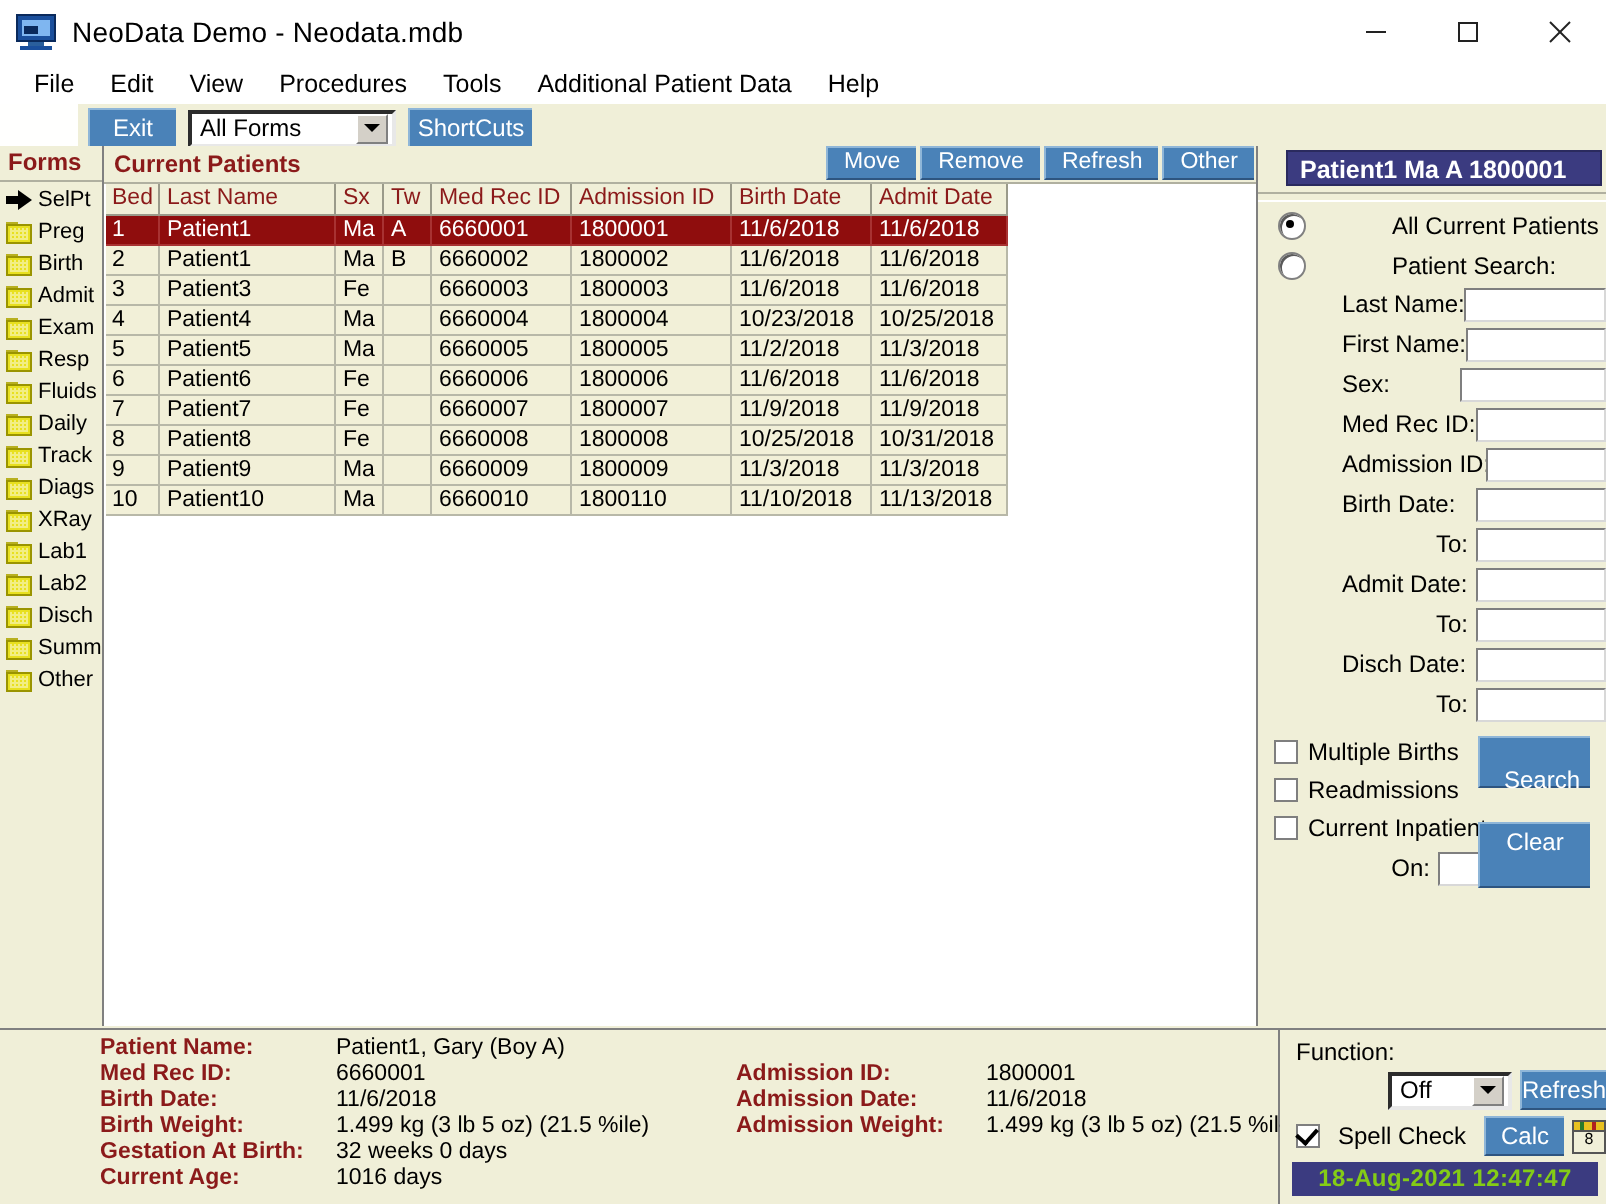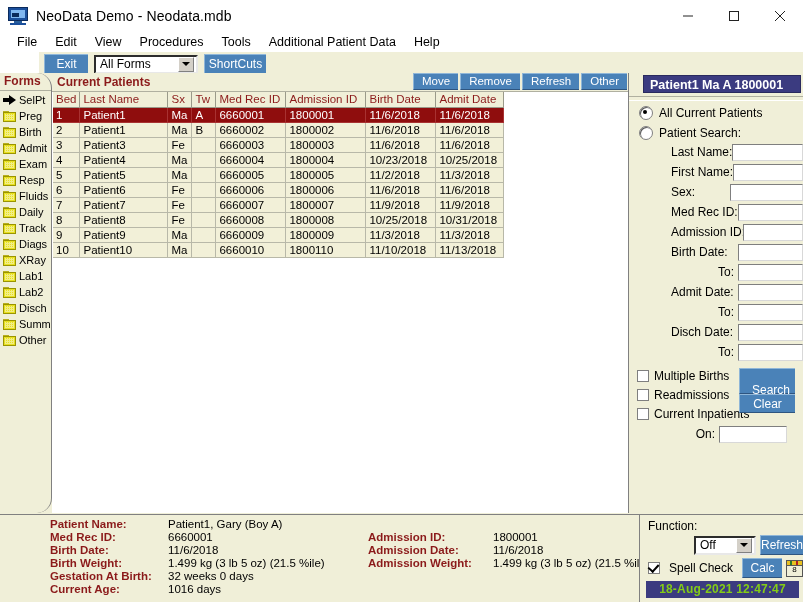--- a/index.html
+++ b/index.html
@@ -53,21 +53,20 @@
   }
   .caret{width:0;height:0;border-left:4px solid transparent;border-right:4px solid transparent;border-top:4px solid #000;}
 
   
   .mainarea{position:absolute;left:0;top:73px;right:0;bottom:0;background:#f0efd8;}
 
   
   .sidebar{
     position:absolute;left:0;top:0;width:51px;bottom:89px;background:#f0efd8;
     border-right:1px solid #808080;
-    border-radius:15px;
   }
   .panel-head{
     height:17px;font-size:12px;font-weight:bold;color:#8b1a1a;
     padding-left:4px;line-height:17px;border-bottom:1px solid #b0b0a0;white-space:nowrap;
   }
   .formlist{padding-top:1px;}
   .form-item{height:16px;display:flex;align-items:center;padding-left:3px;font-size:11px;color:#000;}
   .folder{width:13px;height:11px;margin-right:3px;position:relative;flex:none;}
   .folder .tab{position:absolute;left:0;top:0;width:6px;height:2px;background:#b8b020;}
   .folder .bodyf{position:absolute;left:0;top:1.5px;width:13px;height:9.5px;background:#e8e020;border:1px solid #9a9400;box-sizing:border-box;}
@@ -107,21 +106,21 @@
   
   .right{
     position:absolute;left:629px;top:0;right:0;bottom:89px;background:#f0efd8;
   }
   .right-title{
     margin:2px 0 0 14px;height:18px;background:#3b3b80;color:#ffffff;font-weight:bold;
     font-size:12.5px;line-height:18px;padding-left:6px;white-space:nowrap;
     border:1px solid #2a2a5e;box-sizing:border-box;width:158px;
   }
   .right-rule{height:3px;border-top:1px solid #b0b0a0;border-bottom:1px solid #ffffff;margin-top:3px;}
-  .radio-row{display:flex;align-items:center;height:18px;margin-left:10px;font-size:12px;}
+  .radio-row{display:flex;align-items:center;height:18px;margin-left:10px;font-size:12px;gap:37px;}
   .radio{
     width:12px;height:12px;border-radius:50%;background:#ffffff;
     border:1px solid #808080;box-shadow:inset 1px 1px 0 #5a5a5a;margin-right:6px;position:relative;flex:none;
   }
   .radio.on::after{content:"";position:absolute;left:3px;top:3px;width:4px;height:4px;border-radius:50%;background:#000;}
   .field-row{display:flex;align-items:center;height:20px;margin-left:8px;font-size:12px;}
   .field-row .lbl{width:72px;text-align:left;color:#000;white-space:nowrap;margin-left:34px;}
   .field-row .lbl.ind{text-align:right;padding-right:4px;width:68px;}
   .txtin{
     height:17px;background:#ffffff;box-sizing:border-box;
@@ -547,21 +546,21 @@
               <span class="cbx"></span>
               <span>Readmissions</span>
             </div>
             <div class="cb-row">
               <span class="cbx"></span>
               <span>Current Inpatients</span>
             </div>
           </div>
         <div class="right-actions" style="top:2px;">
           <div class="blue-btn" style="width:56px;height:21px;line-height:19px;padding:12px;">Search</div>
-          <div class="blue-btn" style="width:56px;height:19px;line-height:19px;padding:0;margin-top:0;">Clear</div>
+          <div class="blue-btn" style="width:56px;height:33px;line-height:19px;padding:0;margin-top:17px;">Clear</div>
         </div>
         <div class="field-row" style="margin-top:1px;">
           <span class="lbl ind" style="width:44px;">On:</span>
           <span class="txtin" style="width:68px;"></span>
         </div>
       </div>
     </div>
 
     <div class="bottom">
       <div class="info-grid" id="infogrid">

